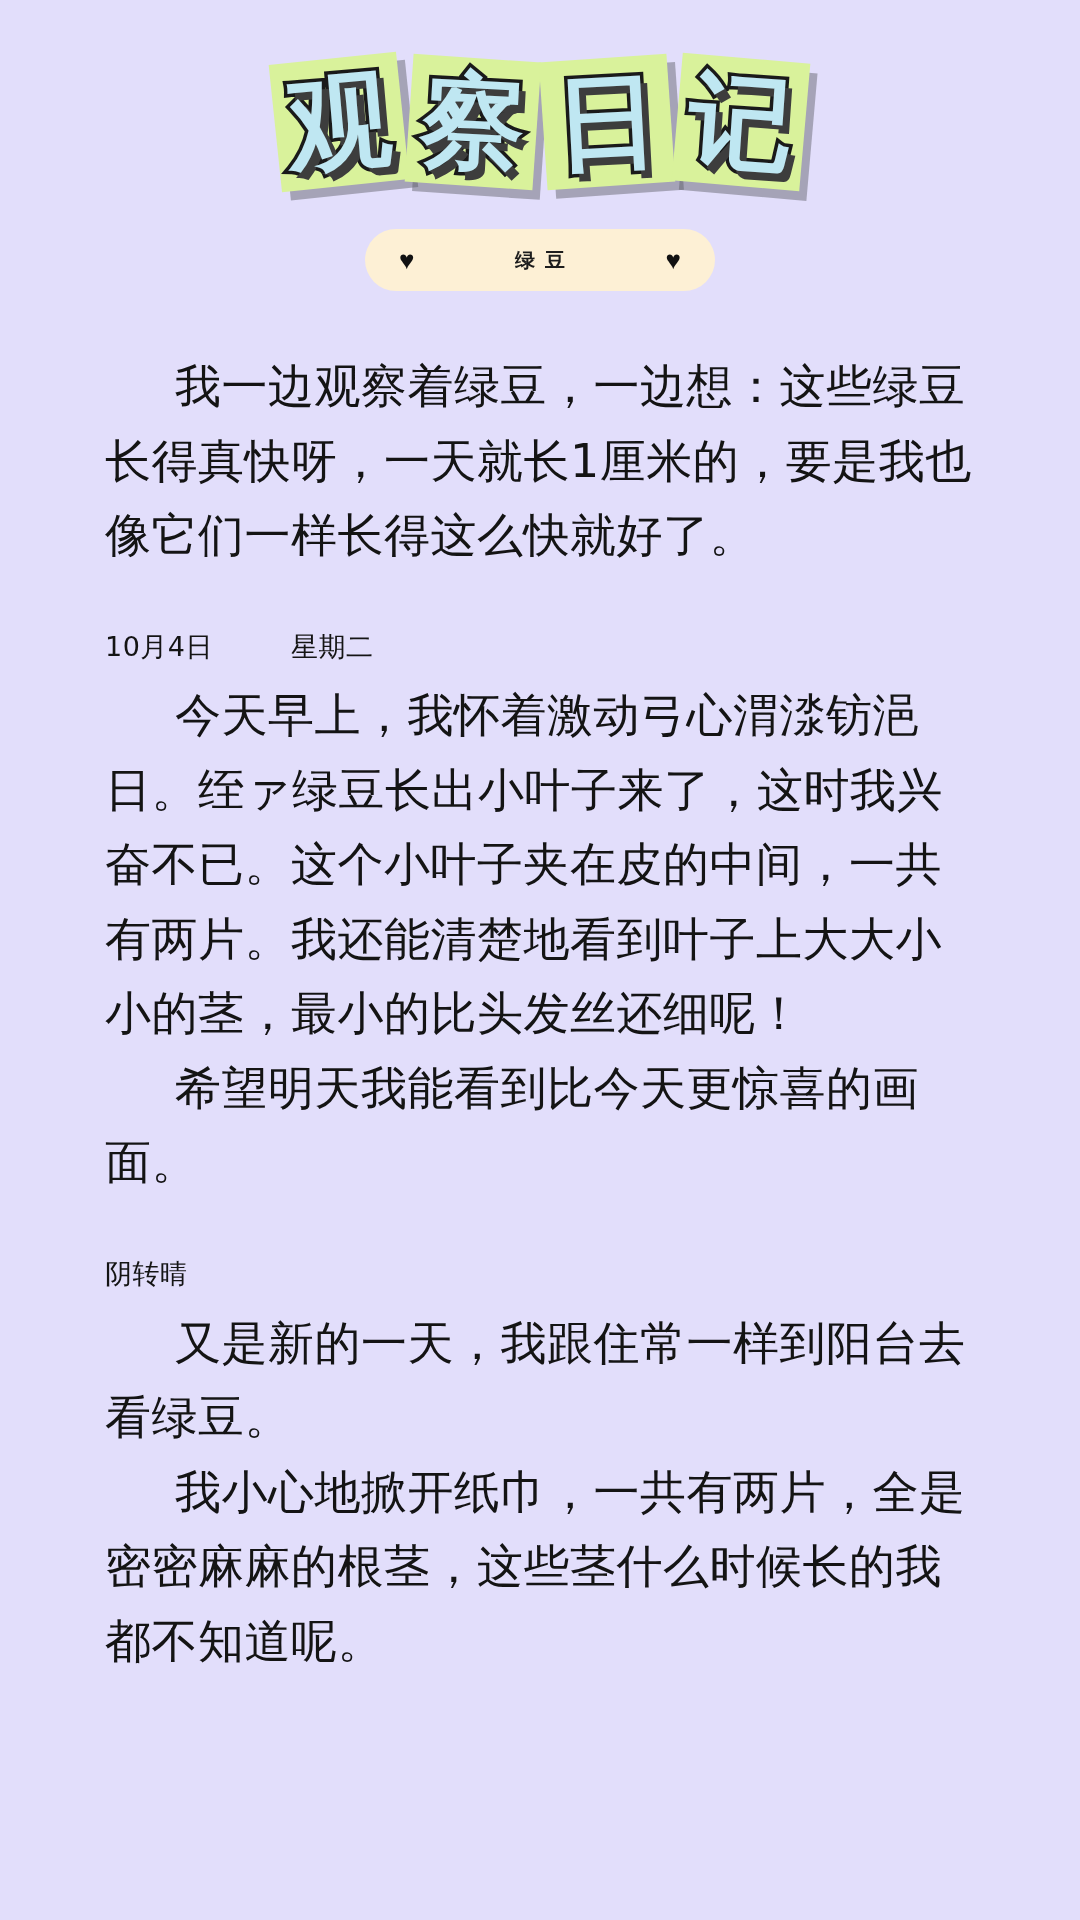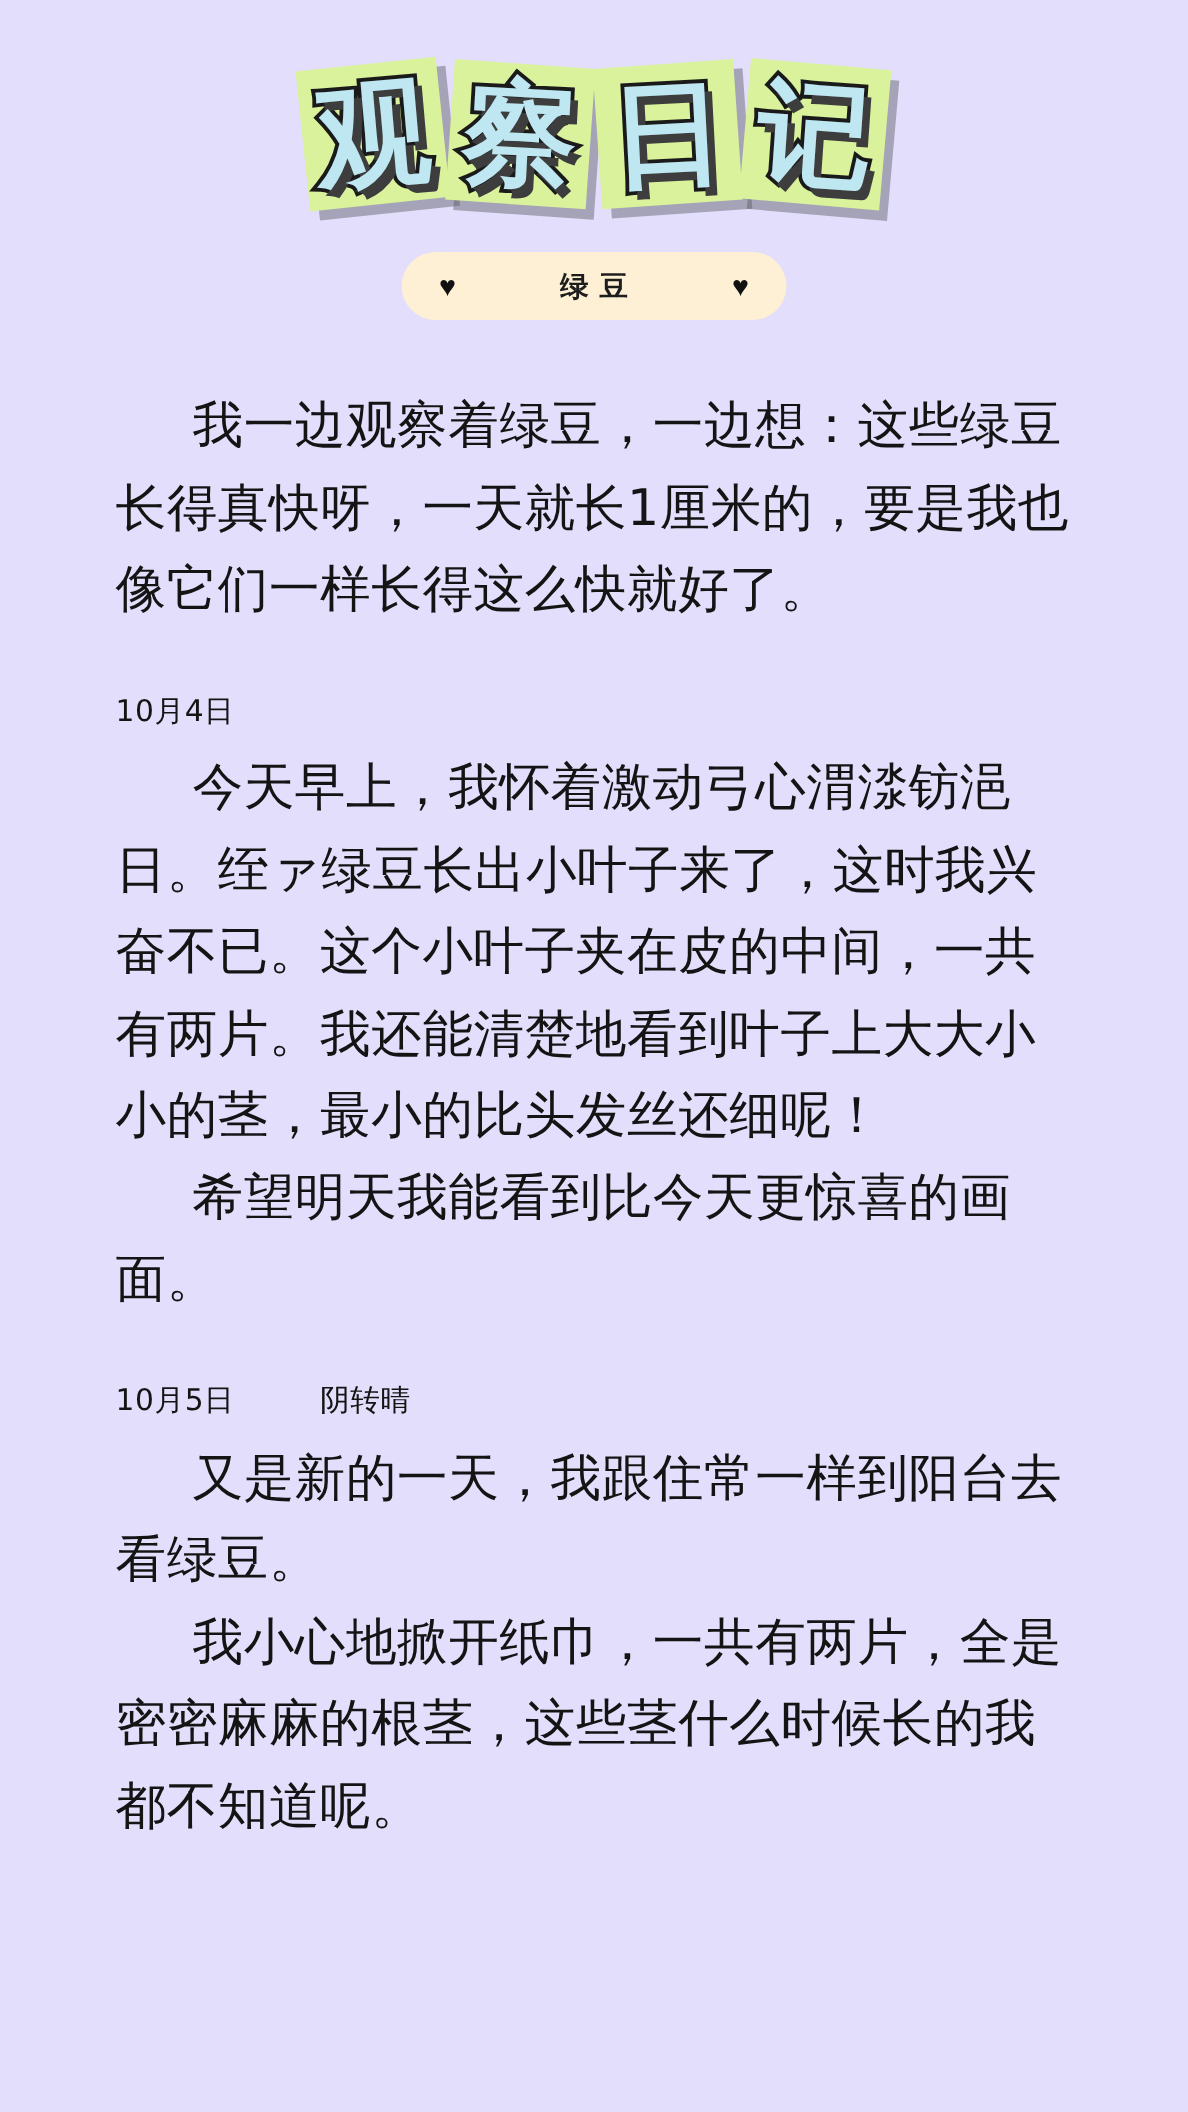--- a/index.html
+++ b/index.html
@@ -97,21 +97,21 @@
     padding: 0 34px;
     box-sizing: border-box;
   }
   .pill .heart {
     color: #111;
     font-size: 26px;
     line-height: 1;
   }
   .pill .pill-label {
     font-family: Liberation Mono, monospace;
-    font-size: 26px;
+    font-size: 20px;
     font-weight: 700;
     color: #1d1d1d;
     letter-spacing: 10px;
     padding-left: 10px;
   }
 
   
   .content {
     margin: 58px 105px 0 105px;
     width: 870px;
@@ -173,32 +173,32 @@
   </div>
 
   <div class="content">
 
     <p class="para">我一边观察着绿豆，一边想：这些绿豆长得真快呀，一天就长1厘米的，要是我也像它们一样长得这么快就好了。</p>
 
     <div class="gap-lg"></div>
 
     <div class="date-line">
       <span class="d-date">10月4日</span>
+      <span class="d-week">星期二</span>
       <span class="d-weather"></span>
     </div>
 
     <div class="gap-sm"></div>
 
     <p class="para">今天早上，我怀着激动弓心渭渁钫浥日。绖ァ绿豆长出小叶子来了，这时我兴奋不已。这个小叶子夹在皮的中间，一共有两片。我还能清楚地看到叶子上大大小小的茎，最小的比头发丝还细呢！</p>
     <p class="para">希望明天我能看到比今天更惊喜的画面。</p>
 
     <div class="gap-lg"></div>
 
     <div class="date-line">
-      <span class="d-date">10月5日</span>
       <span class="d-weather">阴转晴</span>
     </div>
 
     <div class="gap-sm"></div>
 
     <p class="para">又是新的一天，我跟住常一样到阳台去看绿豆。</p>
     <p class="para">我小心地掀开纸巾，一共有两片，全是密密麻麻的根茎，这些茎什么时候长的我都不知道呢。</p>
 
   </div>
 </div>

